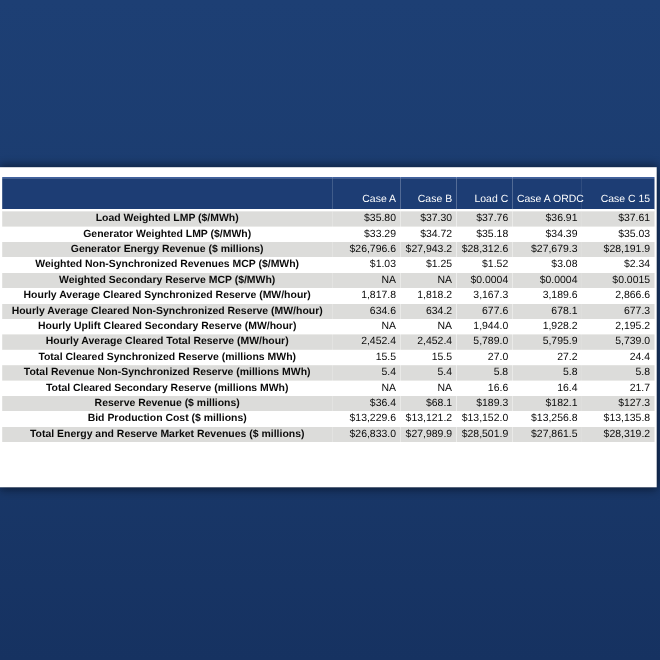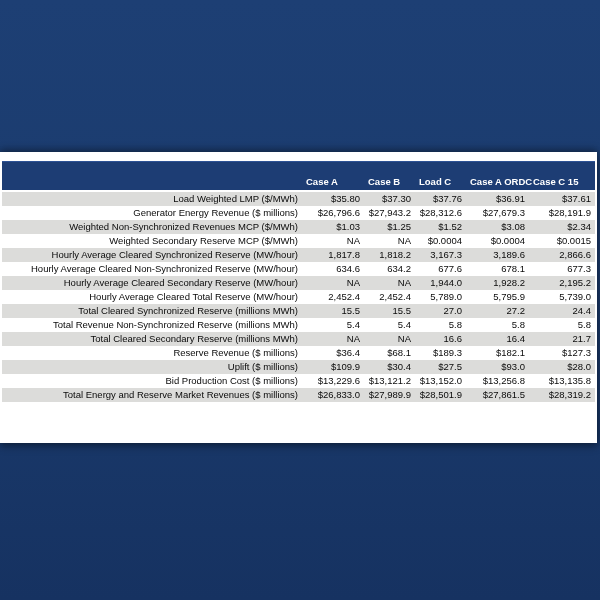--- a/index.html
+++ b/index.html
@@ -33,36 +33,37 @@
   }
   table.metrics thead th {
     background: var(--header-bg, #1d3d74);
     border-top: 1px solid #2d5295;
     border-bottom: 2px solid #ffffff;
     height: 25px;
     vertical-align: bottom;
     padding: 0 4px 3px 4px;
     color: var(--header-fg, #ffffff);
     font-size: 9.5px;
-    font-weight: bold;
-    text-align: left;
+    font-weight: normal;
+    text-align: right;
     white-space: nowrap;
     overflow: visible;
   }
   table.metrics tbody td {
     height: 14px;
     line-height: 14px;
     padding: 0 4px;
     font-size: 9.5px;
     color: #0a0a0a;
     white-space: nowrap;
     overflow: hidden;
   }
   table.metrics tbody td.lbl {
-    text-align: right;
+    text-align: center;
+    font-weight: bold;
   }
   table.metrics tbody td.val {
     text-align: right;
   }
   table.metrics tbody tr:nth-child(odd) td {
     background: var(--row-alt, #dcdcda);
   }
   table.metrics tbody tr:nth-child(even) td {
     background: #ffffff;
   }
@@ -93,20 +94,28 @@
     <tbody>
         <tr>
           <td class="lbl">Load Weighted LMP ($/MWh)</td>
           <td class="val">$35.80</td>
           <td class="val">$37.30</td>
           <td class="val">$37.76</td>
           <td class="val">$36.91</td>
           <td class="val">$37.61</td>
         </tr>
         <tr>
+          <td class="lbl">Generator Weighted LMP ($/MWh)</td>
+          <td class="val">$33.29</td>
+          <td class="val">$34.72</td>
+          <td class="val">$35.18</td>
+          <td class="val">$34.39</td>
+          <td class="val">$35.03</td>
+        </tr>
+        <tr>
           <td class="lbl">Generator Energy Revenue ($ millions)</td>
           <td class="val">$26,796.6</td>
           <td class="val">$27,943.2</td>
           <td class="val">$28,312.6</td>
           <td class="val">$27,679.3</td>
           <td class="val">$28,191.9</td>
         </tr>
         <tr>
           <td class="lbl">Weighted Non-Synchronized Revenues MCP ($/MWh)</td>
           <td class="val">$1.03</td>
@@ -133,21 +142,21 @@
         </tr>
         <tr>
           <td class="lbl">Hourly Average Cleared Non-Synchronized Reserve (MW/hour)</td>
           <td class="val">634.6</td>
           <td class="val">634.2</td>
           <td class="val">677.6</td>
           <td class="val">678.1</td>
           <td class="val">677.3</td>
         </tr>
         <tr>
-          <td class="lbl">Hourly Average Cleared Secondary Reserve (MW/hour)</td>
+          <td class="lbl">Hourly Uplift Cleared Secondary Reserve (MW/hour)</td>
           <td class="val">NA</td>
           <td class="val">NA</td>
           <td class="val">1,944.0</td>
           <td class="val">1,928.2</td>
           <td class="val">2,195.2</td>
         </tr>
         <tr>
           <td class="lbl">Hourly Average Cleared Total Reserve (MW/hour)</td>
           <td class="val">2,452.4</td>
           <td class="val">2,452.4</td>
@@ -181,28 +190,20 @@
         </tr>
         <tr>
           <td class="lbl">Reserve Revenue ($ millions)</td>
           <td class="val">$36.4</td>
           <td class="val">$68.1</td>
           <td class="val">$189.3</td>
           <td class="val">$182.1</td>
           <td class="val">$127.3</td>
         </tr>
         <tr>
-          <td class="lbl">Uplift ($ millions)</td>
-          <td class="val">$109.9</td>
-          <td class="val">$30.4</td>
-          <td class="val">$27.5</td>
-          <td class="val">$93.0</td>
-          <td class="val">$28.0</td>
-        </tr>
-        <tr>
           <td class="lbl">Bid Production Cost ($ millions)</td>
           <td class="val">$13,229.6</td>
           <td class="val">$13,121.2</td>
           <td class="val">$13,152.0</td>
           <td class="val">$13,256.8</td>
           <td class="val">$13,135.8</td>
         </tr>
         <tr>
           <td class="lbl">Total Energy and Reserve Market Revenues ($ millions)</td>
           <td class="val">$26,833.0</td>

